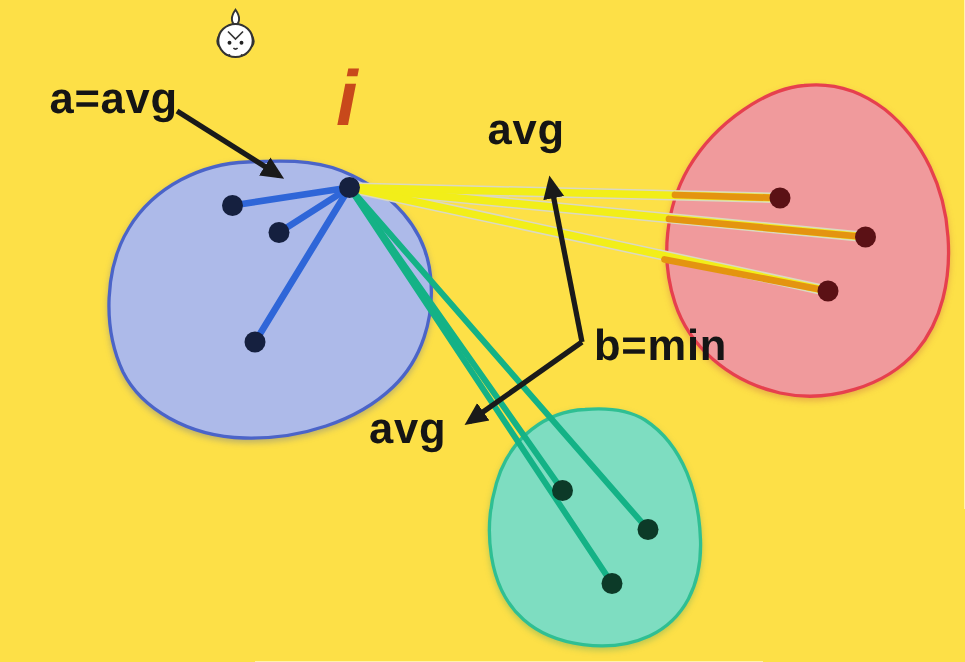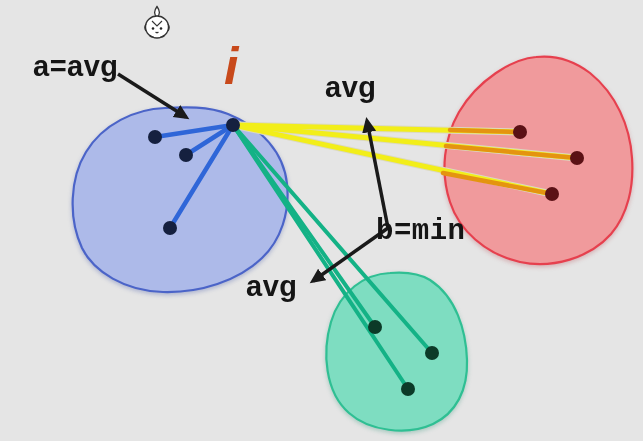--- a/index.html
+++ b/index.html
@@ -1,17 +1,17 @@
 <!DOCTYPE html>
 <html><head>
 <meta charset="utf-8">
 <style>
   html,body{margin:0;padding:0;background:#ffffff;}
   .stage{
-    position:relative;width:643px;height:441px;background:#e5e5e5;overflow:hidden;
+    position:relative;width:643px;height:441px;background:#fde047;overflow:hidden;
     font-family:"Liberation Sans", sans-serif;
   }
   .stage svg.diagram{position:absolute;left:0;top:0;}
   .lbl{
     position:absolute;color:#151515;font-size:29px;font-weight:600;
     white-space:nowrap;line-height:1;letter-spacing:0.5px;
   }
   .lbl-i{
     position:absolute;font-size:52px;font-weight:bold;font-style:italic;
     line-height:1;white-space:nowrap;
@@ -96,17 +96,17 @@
     <path d="M9.5,30.5 q2,2 4,1" fill="none" stroke="#333" stroke-width="1.1"></path>
     <path d="M24.5,30.5 q-2,2 -4,1" fill="none" stroke="#333" stroke-width="1.1"></path>
   </svg>
 
   <div class="lbl" style="left:33px;top:52px;">a=avg</div>
 
   <div class="lbl-i" style="left: 224px; top: 40px; color: rgb(200, 73, 27);">i</div>
 
   <div class="lbl" style="left:325px;top:73px;">avg</div>
 
-  <div class="lbl" style="left:376px;top:217px;font-family:Liberation Mono, monospace;">b=min</div>
+  <div class="lbl" style="left:396px;top:217px;">b=min</div>
 
   <div class="lbl" style="left:246px;top:272px;">avg</div>
 
 </div>
 
 </body></html>

